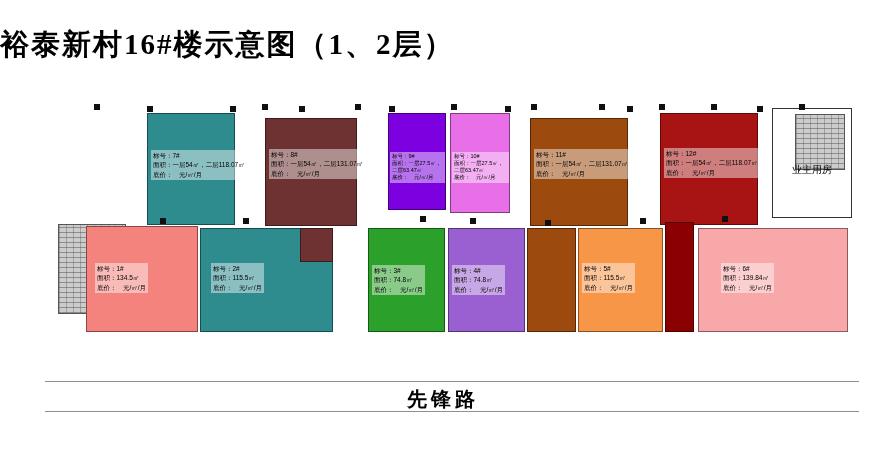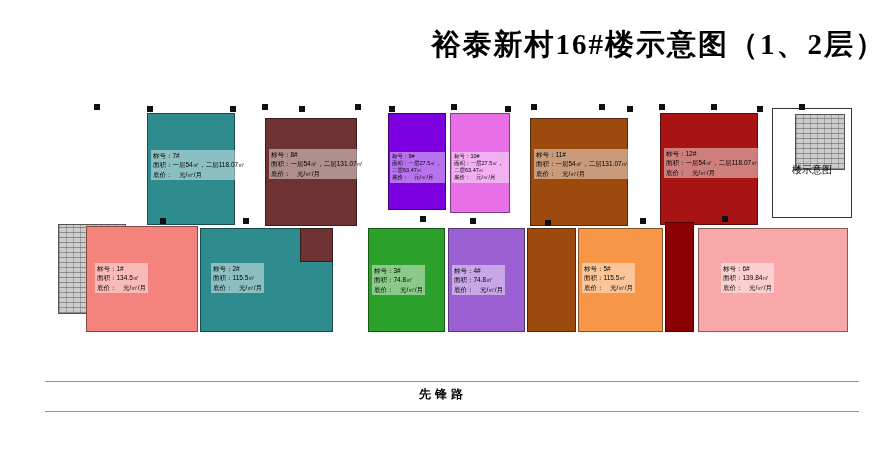--- a/index.html
+++ b/index.html
@@ -1,47 +1,47 @@
 <!DOCTYPE html>
 <html><head>
 <meta charset="utf-8">
 <style>
   html,body{margin:0;padding:0;background:#fff}
   #stage{position:relative;width:886px;height:451px;background:#fff;overflow:hidden;
          font-family:"Liberation Sans",sans-serif;color:#000}
-  #title{position:absolute;top:25px;left:0;width:100%;text-align:right;
+  #title{position:absolute;top:25px;left:0;width:100%;text-align:left;
          font-family:"Liberation Serif",serif;font-weight:700;font-size:29px;letter-spacing:2px}
   .layer{position:absolute;left:0;top:0;width:100%;height:100%}
   .room{position:absolute;background:#fff;border:1px solid #333;box-sizing:border-box}
   .room-label{position:absolute;left:0;width:100%;text-align:center;font-size:10px;
               font-family:"Liberation Serif",serif}
   .hatch{position:absolute;background:#ccc;box-sizing:border-box;border:1px solid #555;
          background-image:repeating-linear-gradient(0deg,rgba(80,80,80,.5) 0 1px,transparent 1px 5px),
                           repeating-linear-gradient(90deg,rgba(80,80,80,.35) 0 1px,transparent 1px 7px)}
   .unit{position:absolute;box-sizing:border-box;border:1px solid rgba(0,0,0,.45)}
   .unit-label{position:absolute;font-size:6.5px;line-height:1.45;background:rgba(255,255,255,.45);
               padding:1px 2px;white-space:nowrap}
   .unit-label.narrow{font-size:5.5px;white-space:normal;line-height:1.3;max-width:54px}
   .decor{position:absolute;box-sizing:border-box;border:1px solid rgba(0,0,0,.45)}
   .mk{position:absolute;width:6px;height:6px;background:#101010}
   .roadline{position:absolute;left:45px;width:814px;border-top:1px solid #8f8f8f}
   #road-label{position:absolute;top:386px;left:0;width:100%;text-align:center;
-              font-family:"Liberation Serif",serif;font-weight:700;font-size:12px;letter-spacing:4px}
+              font-family:"Liberation Serif",serif;font-weight:700;font-size:20px;letter-spacing:4px}
 </style>
 </head>
 <body>
 
 <div id="stage">
 
   <div id="title">裕泰新村16#楼示意图（1、2层）</div>
 
 
   <div class="room" style="left:772px;top:108px;width:80px;height:110px">
     <div class="hatch" style="left:22px;top:5px;width:50px;height:56px"></div>
-    <div class="room-label" style="top:54px">楼示意图</div>
+    <div class="room-label" style="top:54px">业主用房</div>
   </div>
 
   <div class="hatch" style="left:58px;top:224px;width:68px;height:90px"></div>
 
   <div id="units" class="layer">
       <div class="unit" style="left: 147px; top: 113px; width: 88px; height: 112px; background: rgb(46, 139, 142);">
         <div class="unit-label" style="left: 3px; top: 36px;">
           <div>标号：7#</div>
           <div>面积：一层54㎡，二层118.07㎡</div>
           <div>底价：　元/㎡/月</div>

